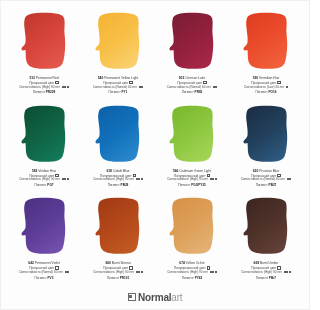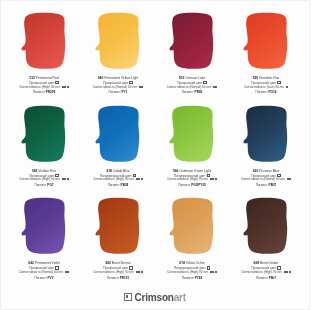--- a/index.html
+++ b/index.html
@@ -153,21 +153,21 @@
     width: 2.6px;
     height: 3.6px;
     background: #6b6b6b;
   }
   #logo-text {
     font-size: 10px;
     letter-spacing: -0.2px;
     white-space: nowrap;
   }
   #logo-text .shin { font-weight: bold; color: #4d4d4d; }
-  #logo-text .art  { font-weight: bold; color: #9a9a9a; }
+  #logo-text .art  { font-weight: normal; color: #9a9a9a; }
 </style>
 </head>
 <body>
 
 <div id="chart-card">
 
   <div id="swatch-grid">
       <div class="swatch-cell">
         <div class="swatch-blob-wrap">
           <svg viewBox="0 0 112 120" class="swatch-blob" preserveAspectRatio="xMidYMin meet">
@@ -407,18 +407,18 @@
           <div class="line-light"><span>Светостойкость (High) 90 лет</span><span class="lf-dots"><span class="lf-dot"></span><span class="lf-dot"></span><span class="lf-dot"></span></span></div>
           <div class="line-pigment"><span>Пигмент</span> <span class="pig">PBr7</span></div>
         </div>
       </div>
     </div>
 
   <div id="logo-bar">
     <div id="logo">
       <span id="logo-mark"></span>
       <span id="logo-text">
-        <span class="shin">Crimson</span><span class="art">art</span>
+        <span class="shin">Normal</span><span class="art">art</span>
       </span>
     </div>
   </div>
 
 </div>
 
 </body></html>

